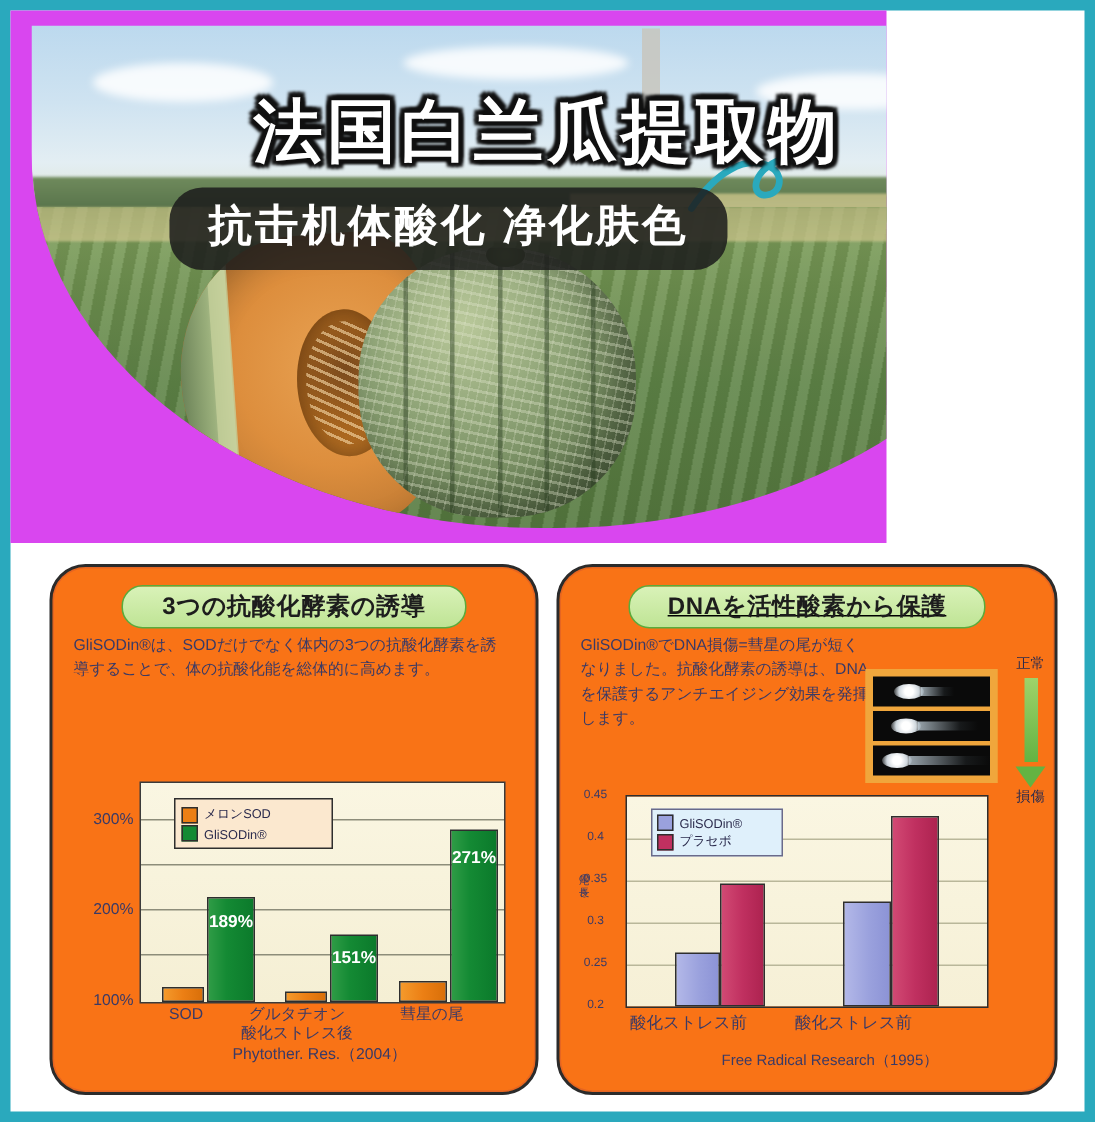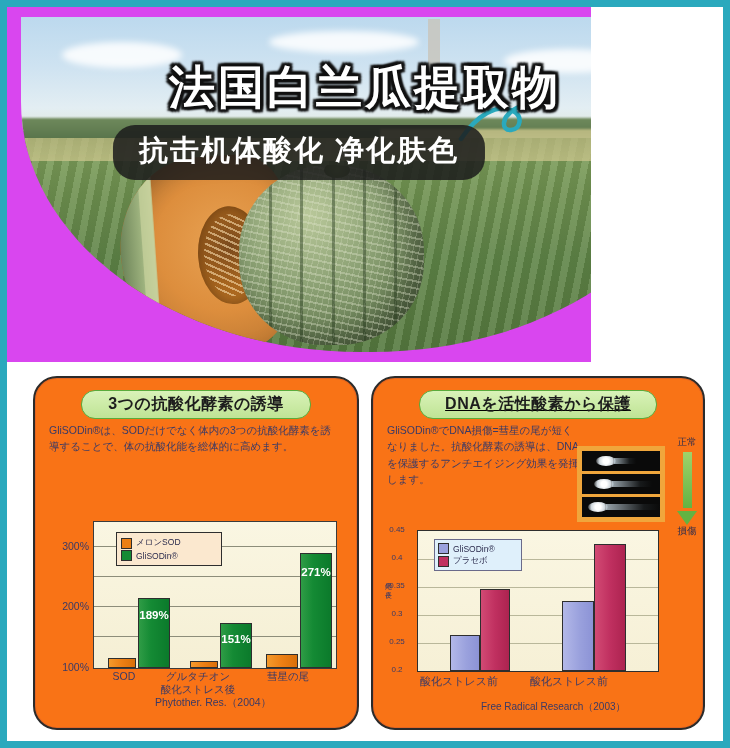--- a/index.html
+++ b/index.html
@@ -307,16 +307,16 @@
               <span class="legsw" style="background:#c03060"></span>
               <span class="legtxt">プラセボ</span>
             </div>
           </div>
         </div>
 
         <div class="xlabR" style="left:26px;width:104px">酸化ストレス前</div>
         <div class="xlabR" style="left:136px;width:104px">酸化ストレス前</div>
       </div>
 
-      <div class="srcR">Free Radical Research（2003）</div>
+      <div class="srcR">Free Radical Research（1995）</div>
     </div>
   </div>
 </div>
 
 </body></html>

